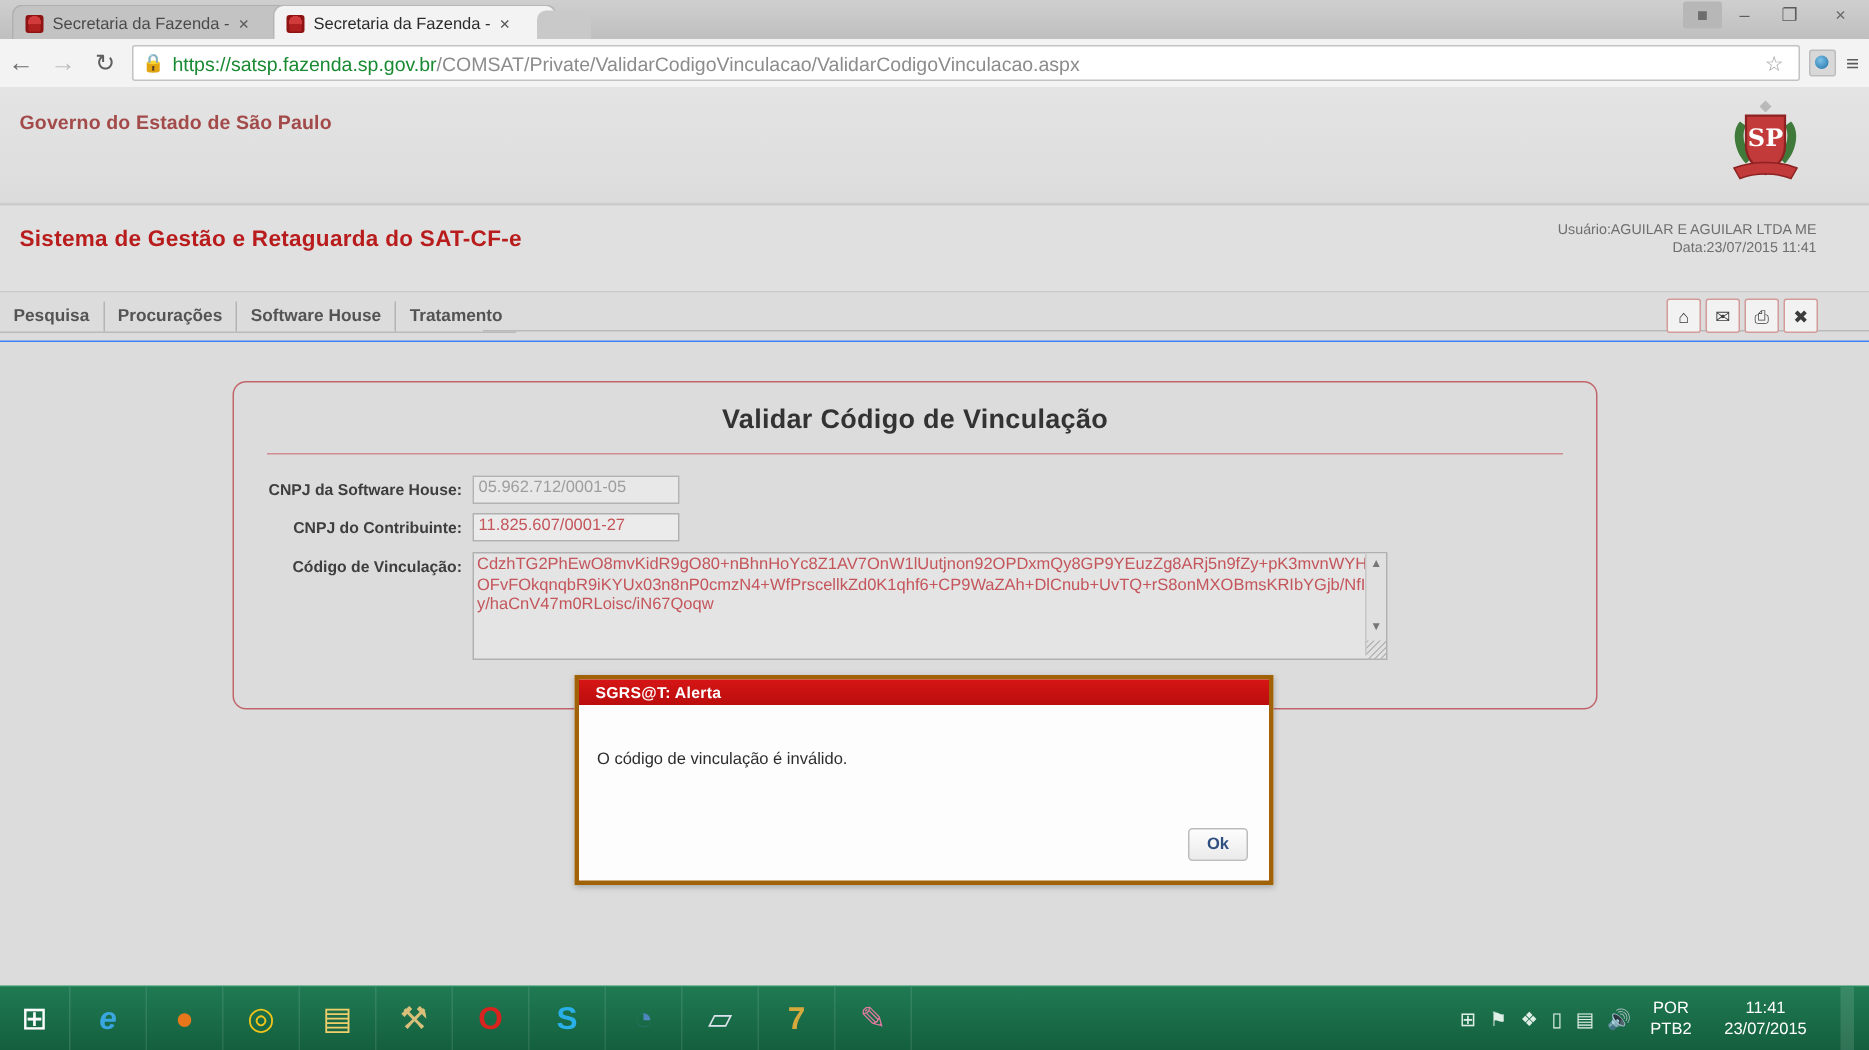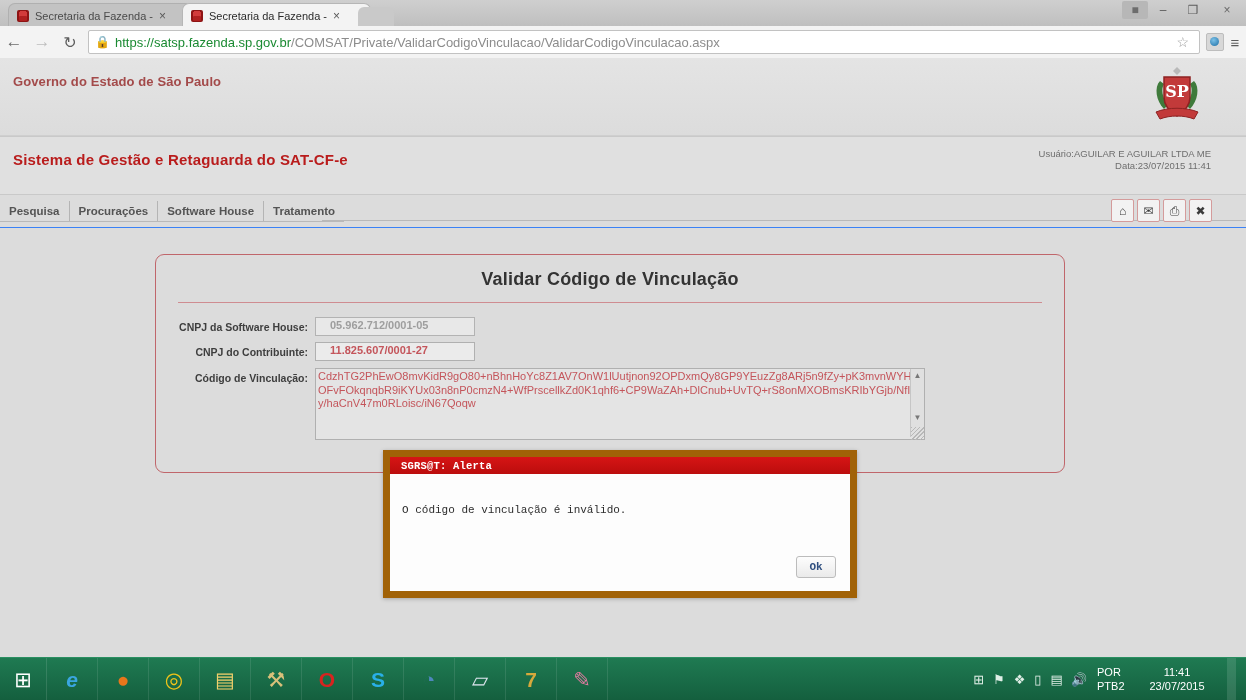--- a/index.html
+++ b/index.html
@@ -113,21 +113,21 @@
   }
   .panel-rule{margin:12px 22px 0 22px;height:1px;background:#cf8c91;}
 
   .form-row{display:flex;align-items:flex-start;margin-top:10px;}
   .form-row .lbl{
     width:152px;text-align:right;font-size:10.5px;font-weight:bold;color:#3e3e3e;
     padding-top:4px;padding-right:7px;
   }
   .txt{
     height:15px;width:130px;border:1px solid #b3b3b3;background:#e8e8e8;
-    font-size:11px;color:#9e9e9e;padding:1px 14px;font-family:"Liberation Sans",sans-serif;font-weight:bold;
+    font-size:11px;color:#9e9e9e;padding:1px 3px;font-family:"Liberation Sans",sans-serif;
   }
   .txt.live{background:#ebebeb;color:#c4555b;border:1px solid #b0b0b0;}
   .code-area{
     width:604px;height:68px;border:1px solid #b0b0b0;background:#e4e4e4;
     font-size:11px;line-height:13.6px;color:#c4555b;padding:1px 2px;
     overflow:hidden;position:relative;white-space:pre-wrap;word-break:break-all;
     font-family:"Liberation Sans",sans-serif;
   }
   .code-wrap{position:relative;}
   .scroll-track{
@@ -135,21 +135,21 @@
     border-left:1px solid #c6c6c6;
   }
   .scroll-arrow{height:12px;display:flex;align-items:center;justify-content:center;font-size:8px;color:#777;}
   .scroll-arrow.bottom{position:absolute;bottom:14px;left:0;right:0;}
   .resize-grip{position:absolute;right:1px;bottom:0;width:13px;height:13px;
                background:repeating-linear-gradient(135deg,#b8b8b8 0 1px,transparent 1px 3px);}
 
   
   .modal{
     position:absolute;left:383px;top:392px;width:460px;height:134px;
-    background:#fdfdfd;border:7px solid #a16207;box-shadow:0 1px 4px rgba(0,0,0,.25);font-family:Liberation Mono, monospace;
+    background:#fdfdfd;border:3px solid #a16207;box-shadow:0 1px 4px rgba(0,0,0,.25);
   }
   .modal-head{
     height:17px;background:linear-gradient(#d61515,#bb0d0d);
     display:flex;align-items:center;padding:0 0 0 11px;
     font-size:10.5px;font-weight:bold;color:#fff;letter-spacing:.2px;
   }
   .modal-body{padding:11px 12px;font-size:11px;color:#2d2d2d;margin-top:19px;}
   .modal-ok{
     position:absolute;right:14px;bottom:13px;width:38px;height:20px;
     border:1px solid #bcbcbc;border-radius:3px;background:linear-gradient(#fdfdfd,#eaeaea);
@@ -162,21 +162,21 @@
     background:linear-gradient(#1f7a52,#145f3e);border-top:1px solid #2a8f61;
     display:flex;align-items:center;
   }
   .tb-item{width:50px;height:42px;display:flex;align-items:center;justify-content:center;
            border-right:1px solid rgba(255,255,255,.10);}
   .tb-item.start{width:46px;border-right:1px solid rgba(255,255,255,.12);}
   .tb-glyph{font-size:21px;line-height:1;}
   .tray{margin-left:auto;display:flex;align-items:center;gap:9px;padding-right:10px;color:#eaf5ef;}
   .tray-ico{font-size:13px;opacity:.95;}
   .tray-clock{text-align:center;font-size:11px;line-height:14px;color:#ffffff;min-width:74px;}
-  .tray-lang{font-size:11px;line-height:14px;color:#ffffff;min-width:34px;}
+  .tray-lang{text-align:center;font-size:11px;line-height:14px;color:#ffffff;min-width:34px;}
   .show-desktop{width:9px;height:42px;background:rgba(255,255,255,.12);margin-left:4px;}
 </style>
 </head>
 <body>
 
 <div class="screen">
 
   <div class="chrome-tabstrip">
     <div class="tab inactive" style="left:8px;width:168px;">
       <span class="favicon"></span>

